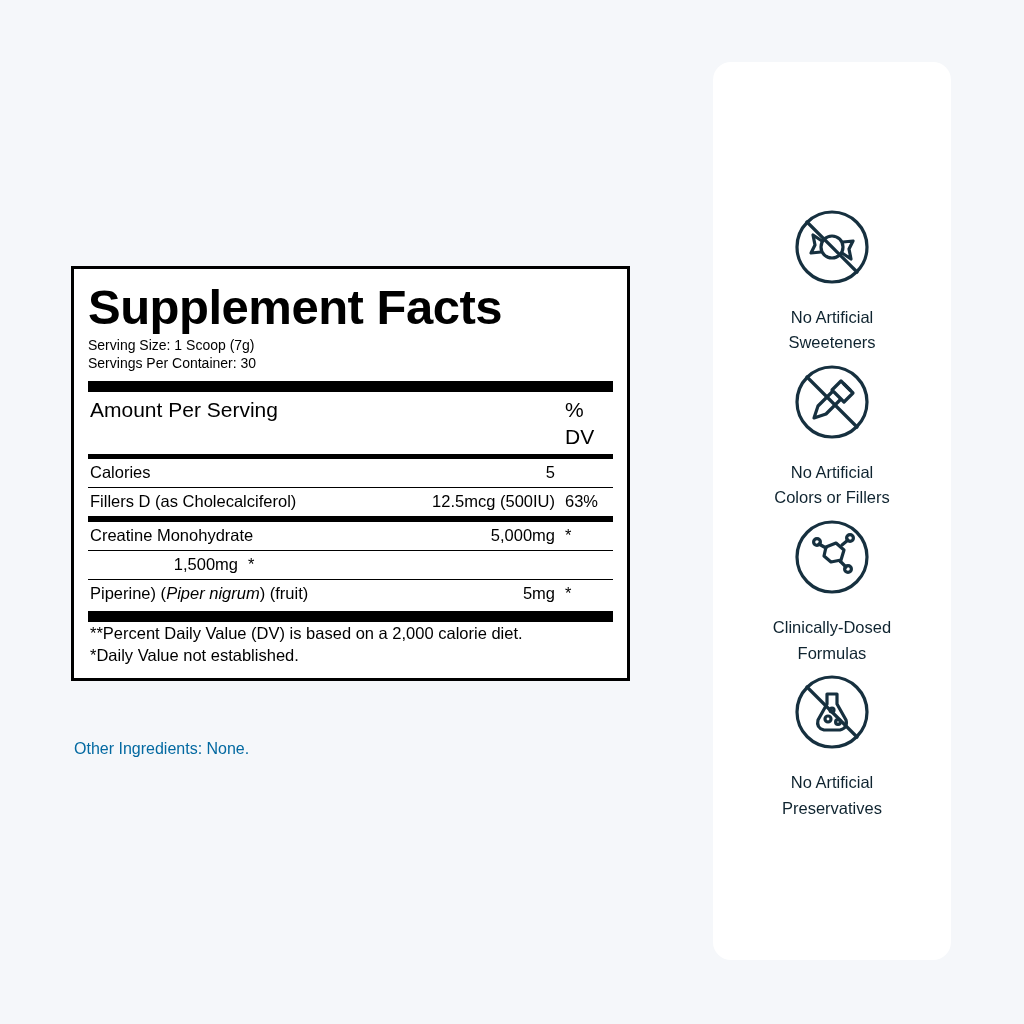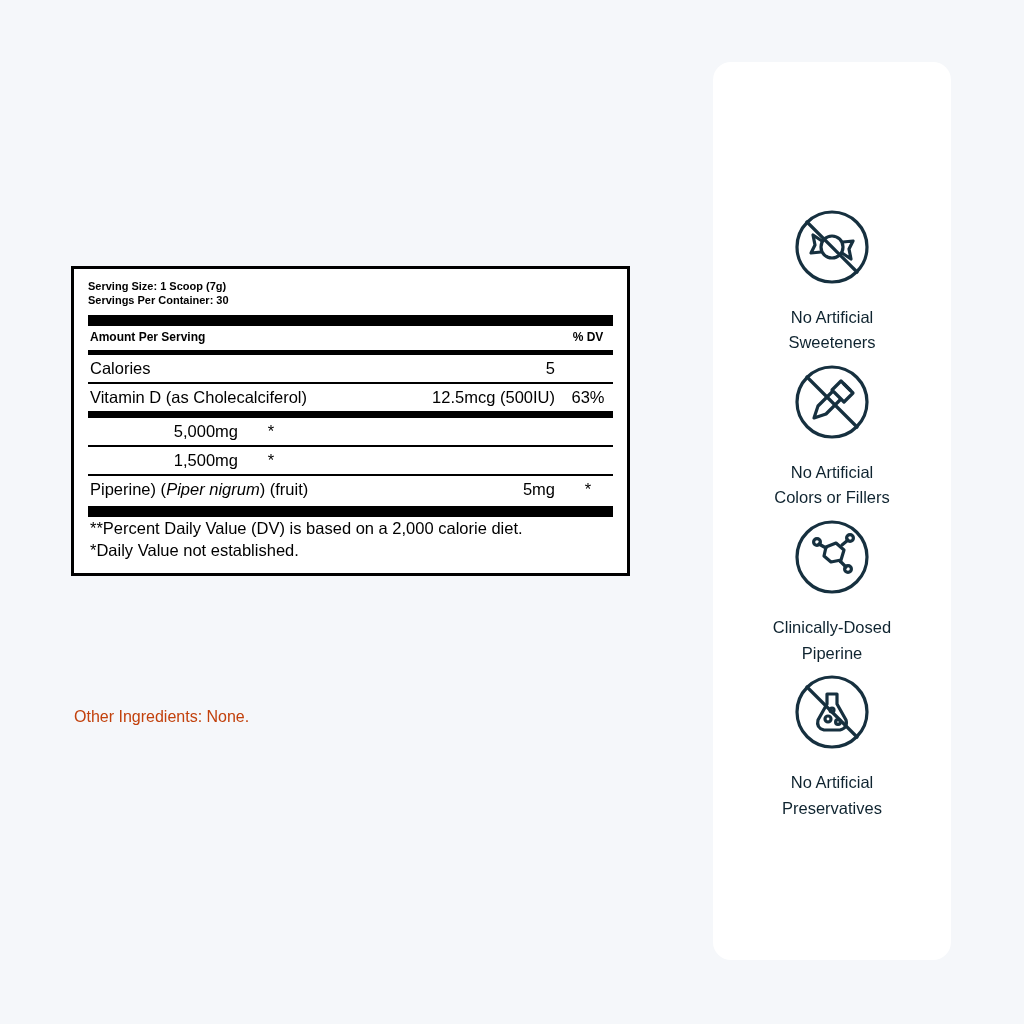--- a/index.html
+++ b/index.html
@@ -31,23 +31,22 @@
   #facts-title {
     font-size: 49px;
     font-weight: bold;
     line-height: 1.02;
     letter-spacing: -0.5px;
     margin: 4px 0 4px 0;
     font-family: "Liberation Sans", sans-serif;
   }
 
   .serving-line {
-    font-size: 11px;
+    font-size: 14px;
     line-height: 1.28;
-    font-weight: bold;
   }
 
   .rule-thick {
     height: 11px;
     background: #000;
     margin-top: 8px;
   }
   .rule-thin {
     height: 1.5px;
     background: #000;
@@ -63,61 +62,61 @@
   }
 
   .row {
     display: flex;
     align-items: flex-start;
     font-size: 16.5px;
     line-height: 1.3;
     padding: 3px 0 3px 0;
   }
   .row.header-row {
-    font-weight: bold;
-    font-size: 12px;
+    font-weight: normal;
+    font-size: 21px;
     padding: 4px 0 4px 0;
   }
   .row .name {
     flex: 1 1 auto;
     padding-left: 2px;
   }
   .row .amt {
     flex: 0 0 auto;
     text-align: right;
     min-width: 150px;
     padding-right: 10px;
   }
   .row .dv {
     flex: 0 0 auto;
     width: 46px;
-    text-align: center;
+    text-align: left;
     padding-right: 2px;
   }
   .row .sub {
     font-size: 16.5px;
     padding-left: 18px;
   }
   .indent-block {
     padding-left: 2px;
   }
   .italic { font-style: italic; }
 
   .footnotes {
     font-size: 16.5px;
     line-height: 1.35;
     padding-left: 2px;
   }
 
   #other-ingredients {
     position: absolute;
     left: 74px;
-    top: 708px;
+    top: 740px;
     font-size: 16px;
-    color: #c2410c;
+    color: #0369a1;
   }
 
   
   #feature-card {
     position: absolute;
     left: 713px;
     top: 62px;
     width: 238px;
     height: 898px;
     background: #ffffff;
@@ -150,20 +149,21 @@
     color: #0f2430;
     max-width: 190px;
     white-space: pre-line;
   }
 </style>
 </head>
 <body>
 
 <div id="facts-panel">
 
+  <div id="facts-title">Supplement Facts</div>
 
   <div class="serving-line">Serving Size: 1 Scoop (7g)</div>
   <div class="serving-line">Servings Per Container: 30</div>
 
   <div class="rule-thick"></div>
 
   <div class="row header-row">
     <div class="name">Amount Per Serving</div>
     <div class="dv">% DV</div>
   </div>
@@ -171,30 +171,31 @@
   <div class="rule-med"></div>
 
   <div class="row">
     <div class="name">Calories</div>
     <div class="amt">5</div>
     <div class="dv"></div>
   </div>
   <div class="rule-thin"></div>
 
   <div class="row">
-    <div class="name">Vitamin D (as Cholecalciferol)</div>
+    <div class="name">Fillers D (as Cholecalciferol)</div>
     <div class="amt">12.5mcg (500IU)</div>
     <div class="dv">63%</div>
   </div>
   <div class="rule-thin"></div>
 
 
   <div class="rule-med"></div>
 
   <div class="row">
+    <div class="name">Creatine Monohydrate</div>
     <div class="amt">5,000mg</div>
     <div class="dv">*</div>
   </div>
   <div class="rule-thin"></div>
 
   <div class="row">
     <div class="amt">1,500mg</div>
     <div class="dv">*</div>
   </div>
   <div class="rule-thin"></div>
@@ -254,21 +255,21 @@
         <path d="M40 36 L50 32 L58 39 L55 49 L45 51 L38 45 Z"></path>
         <line x1="56" y1="34" x2="62" y2="29"></line>
         <circle cx="64" cy="27" r="3.4"></circle>
         <line x1="54" y1="50" x2="60" y2="56"></line>
         <circle cx="62" cy="58" r="3.4"></circle>
         <line x1="40" y1="37" x2="33" y2="33"></line>
         <circle cx="31" cy="31" r="3.4"></circle>
       </svg>
     </div>
     <div class="caption">Clinically-Dosed
-Piperine</div>
+Formulas</div>
   </div>
 
   <div class="feature">
     <div class="icon-wrap">
       <svg width="92" height="92" viewBox="0 0 92 92" fill="none" stroke="#16303f" stroke-width="3.2" stroke-linecap="round" stroke-linejoin="round">
         <circle cx="46" cy="46" r="35"></circle>
         <line x1="21" y1="21" x2="71" y2="71"></line>
         <path d="M41 28 L51 28 L51 38 L60 54 Q62 62 54 64 L38 64 Q30 62 32 54 L41 38 Z"></path>
         <circle cx="42" cy="53" r="3"></circle>
         <circle cx="52" cy="56" r="2.4"></circle>

